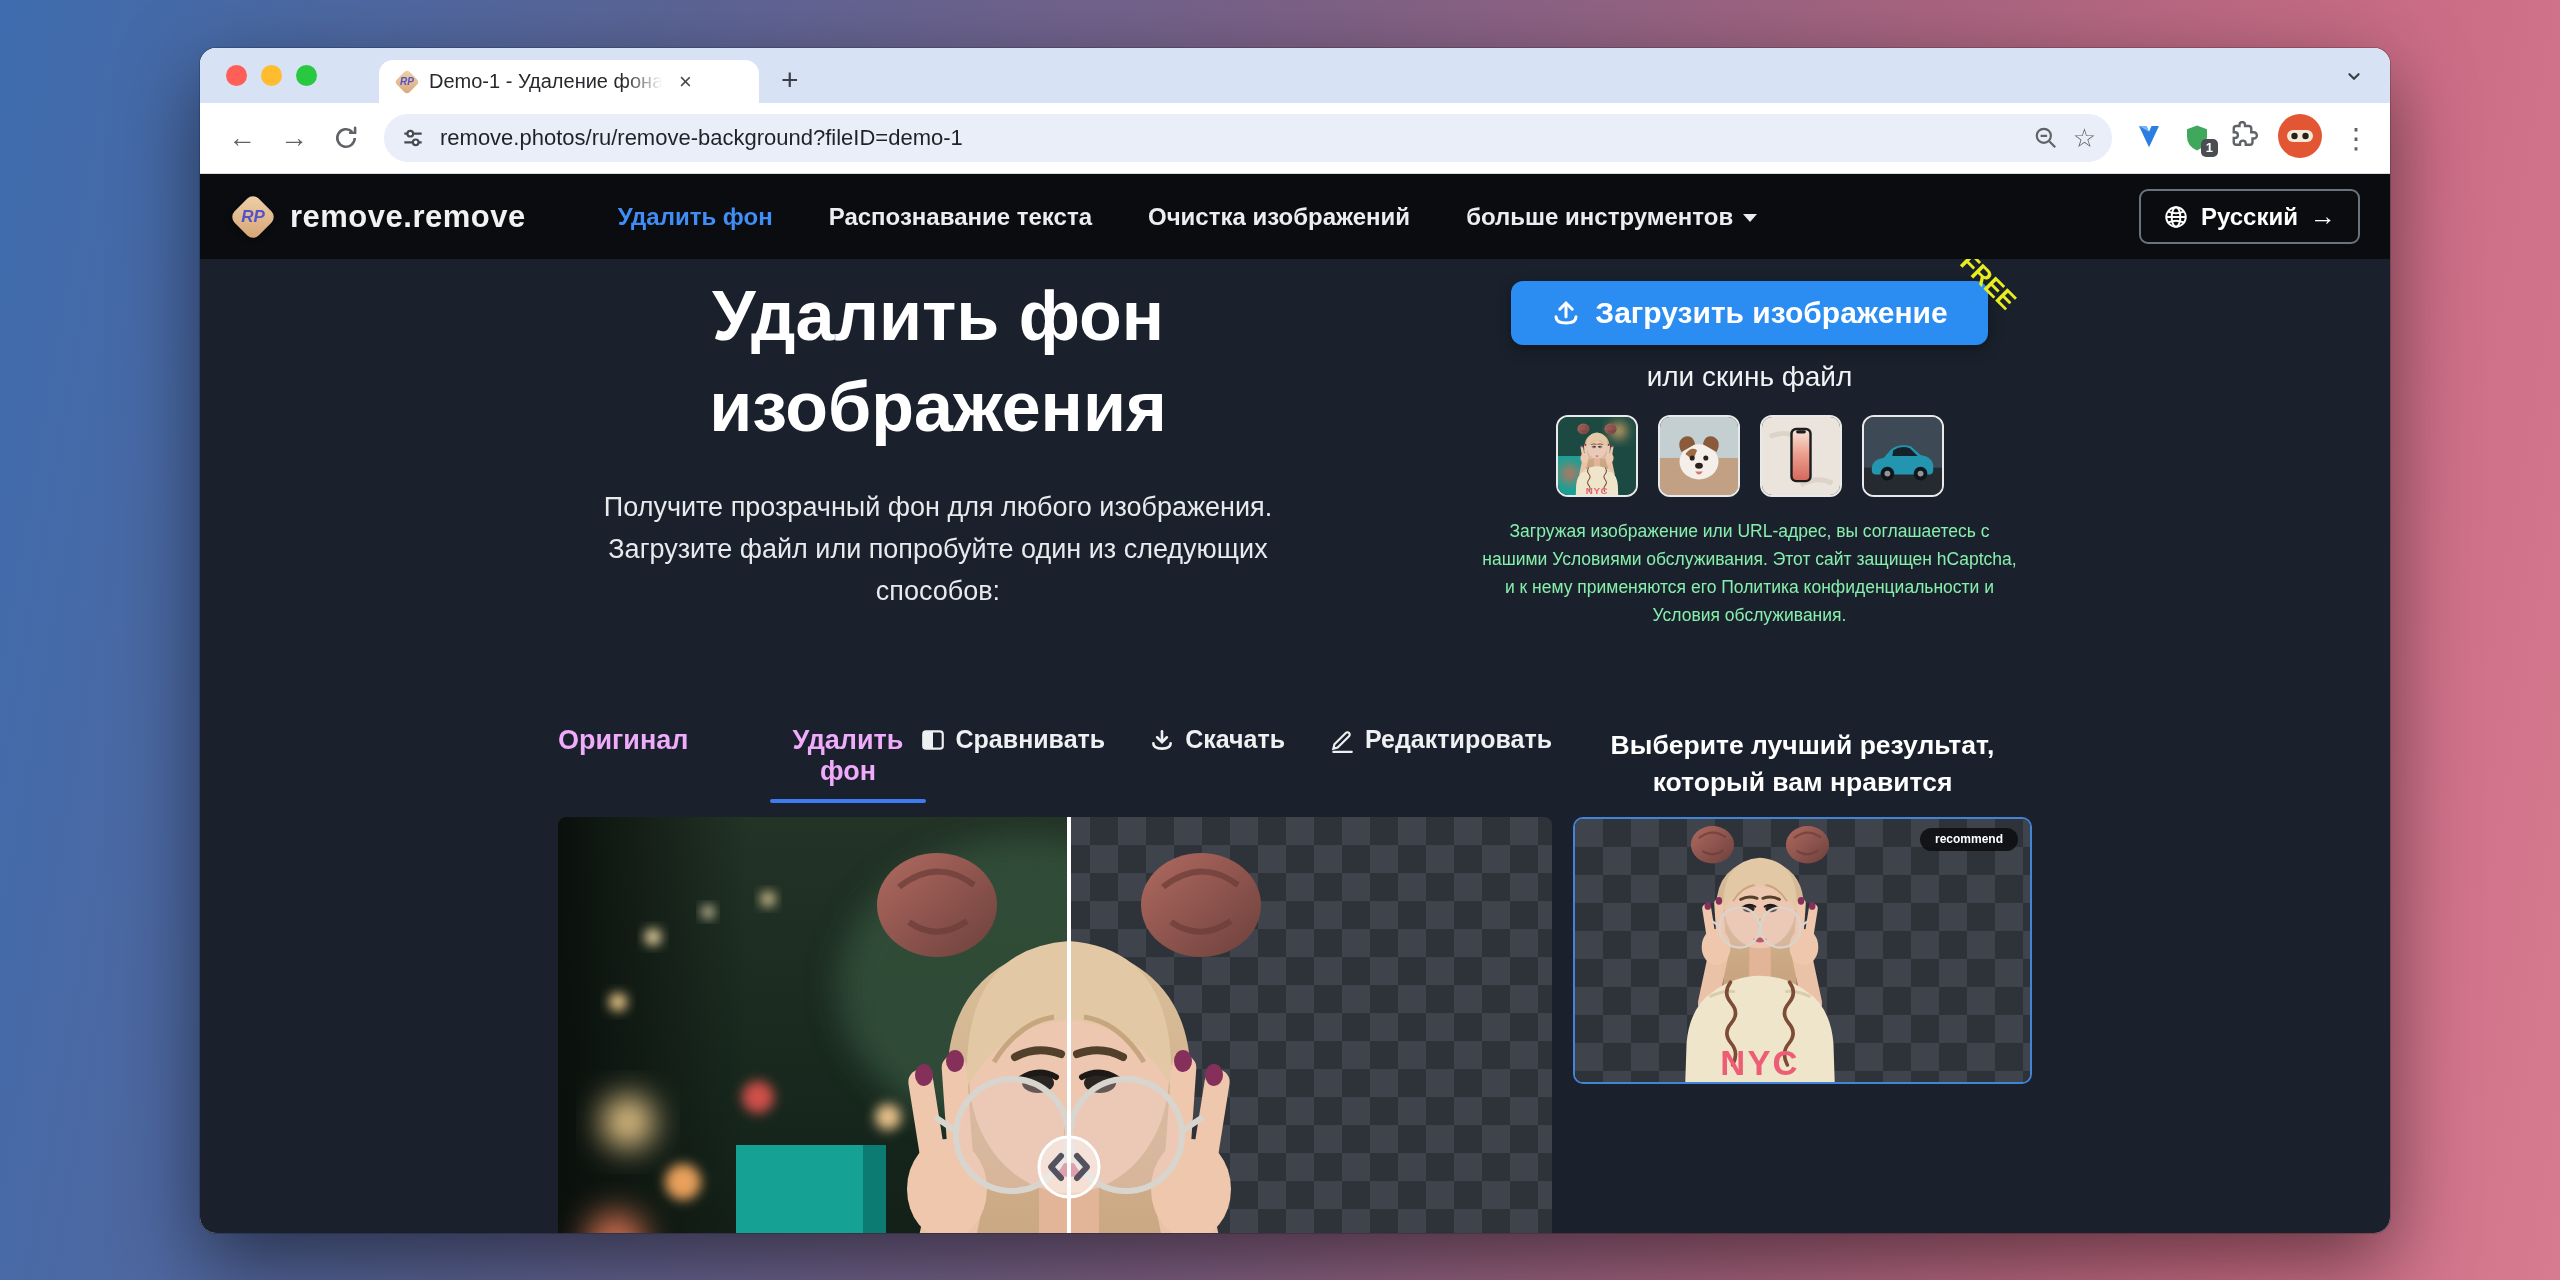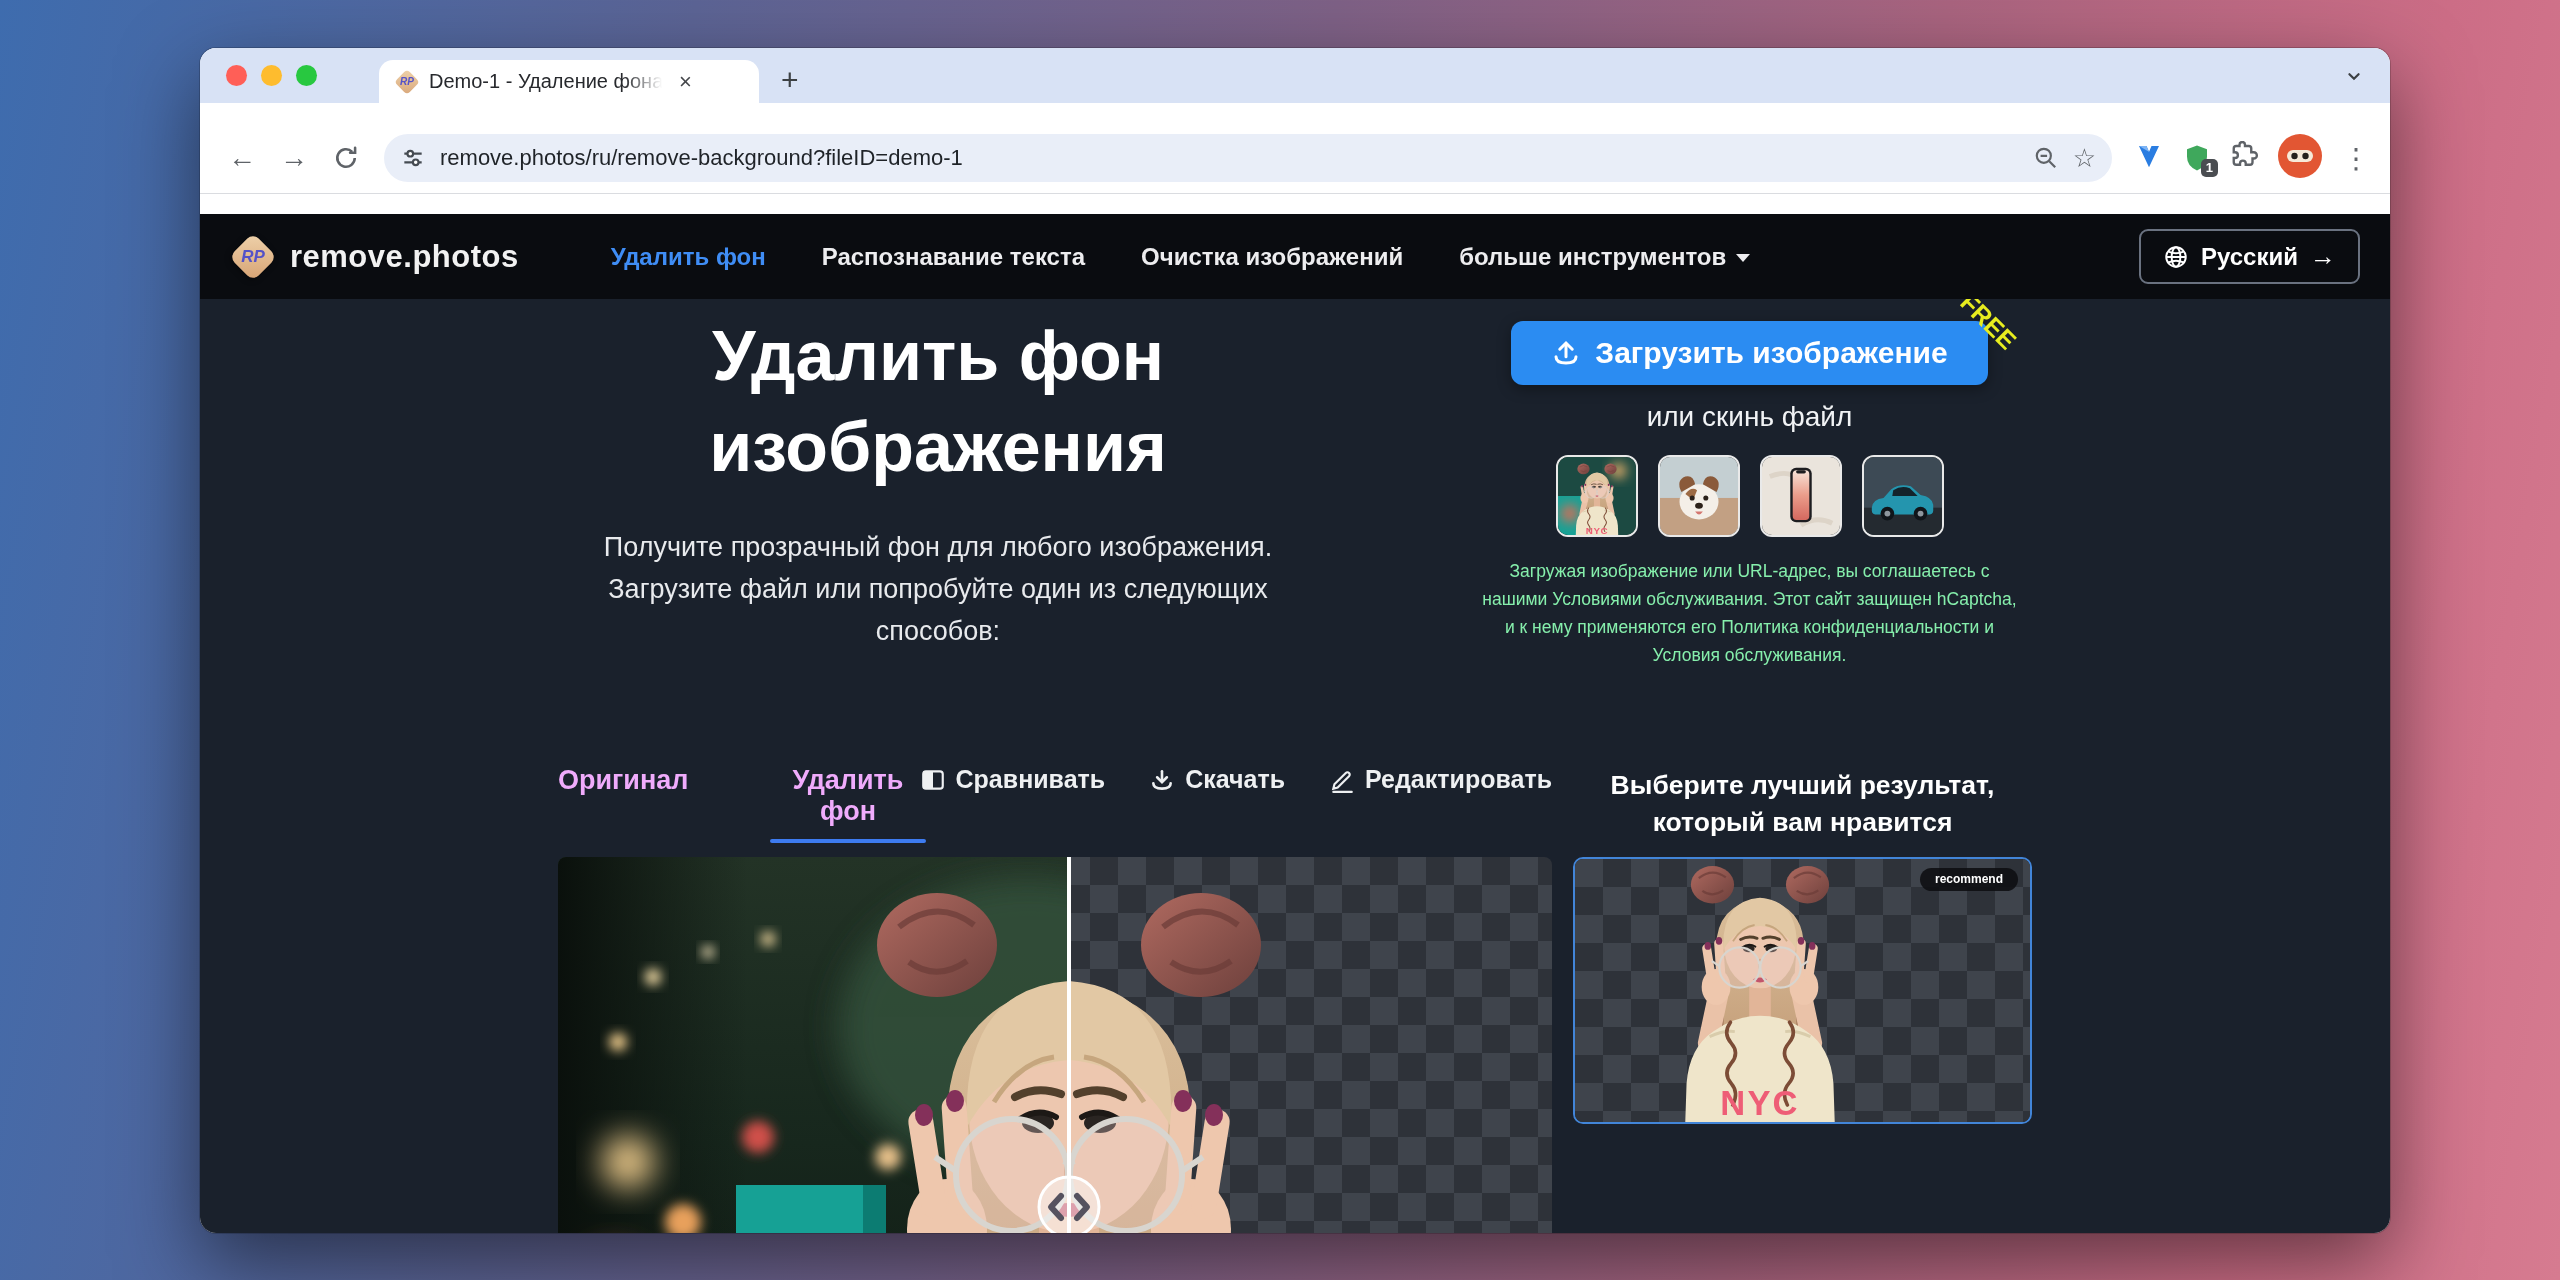--- a/index.html
+++ b/index.html
@@ -6,21 +6,20 @@
   body{
     width:2560px;height:1280px;overflow:hidden;position:relative;
     font-family:"Liberation Sans",sans-serif;
     background:linear-gradient(100deg,#3e6cae 0%,#5c6495 25%,#7e6186 48%,#a9647f 70%,#cc6d86 88%,#d67b90 100%);
   }
   .window{
     position:absolute;left:200px;top:48px;width:2190px;height:1185px;
     border-radius:16px;overflow:hidden;display:flex;flex-direction:column;
     box-shadow:0 30px 80px rgba(0,0,0,.5),0 0 0 1px rgba(0,0,0,.18);
     background:#fff;
-    gap:20px;
   }
   
   .tabstrip{height:55px;background:#d8e2f5;display:flex;align-items:flex-end;position:relative;flex:none;}
   .traffic{display:flex;gap:14px;align-items:center;margin:0 0 17px 26px;}
   .tl{width:21px;height:21px;border-radius:50%;}
   .tl.red{background:#ff5f57}.tl.yellow{background:#febc2e}.tl.green{background:#28c840}
   .tab{margin-left:62px;width:352px;height:43px;background:#fff;border-radius:14px 14px 0 0;
        display:flex;align-items:center;padding:0 12px 0 16px;gap:10px;}
   .favicon{width:24px;height:24px;flex:none;position:relative;display:flex;align-items:center;justify-content:center;}
   .favicon .diamond{width:18px;height:18px;border-radius:4px;transform:rotate(45deg);
@@ -262,21 +261,21 @@
     <span class="menu-dots">⋮</span>
   </div>
 
   <div class="site">
     <div class="sitenav">
       <div class="logo">
         <span class="logomark">
           <span class="diamond"></span>
             <span class="rp">RP</span>
         </span>
-        <span class="logotext">remove.photos</span>
+        <span class="logotext">remove.remove</span>
       </div>
       <div class="navlinks">
         <a class="navlink active">
             <span>Удалить фон</span>
           </a>
         <a class="navlink">
             <span>Распознавание текста</span>
           </a>
         <a class="navlink">
             <span>Очистка изображений</span>

